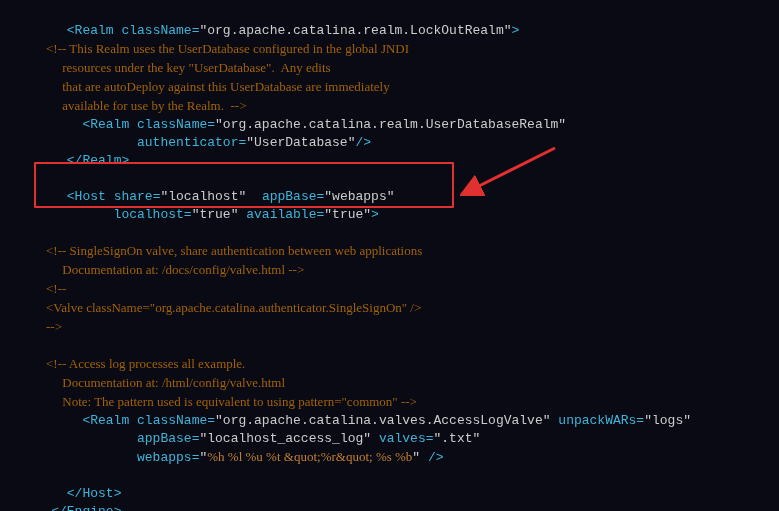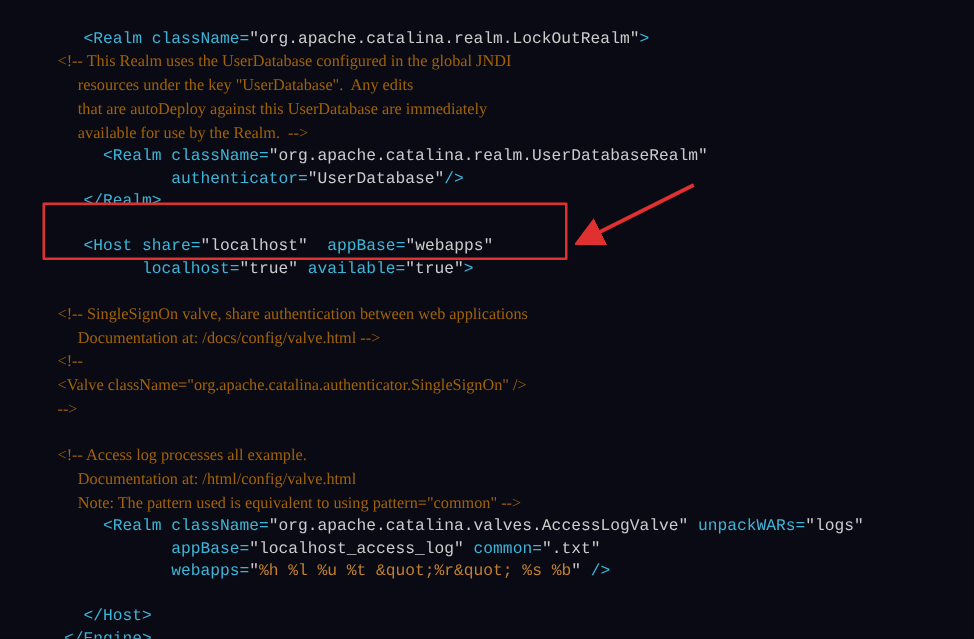--- a/index.html
+++ b/index.html
@@ -12,21 +12,21 @@
     padding: 4px 0;
     overflow: hidden;
     width: 779px;
     height: 511px;
     position: relative;
   }
   .code-area { white-space: pre; padding-left: 20px; }
   .tag { color: #3db5d8; }
   .comment { color: #a16207; font-family: Liberation Serif, serif; }
   .str-attr { color: #cccccc; }
-  .pattern-val { color: #c08030; }
+  .pattern-val { color: #c08030; font-family: Liberation Serif, serif; }
   .highlight-box {
     border: 2.5px solid #e03030;
     position: absolute;
     left: 34px;
     top: 162px;
     width: 420px;
     height: 46px;
     pointer-events: none;
     border-radius: 1px;
   }
@@ -56,21 +56,21 @@
 <span class="comment">        &lt;!-- SingleSignOn valve, share authentication between web applications</span>
 <span class="comment">             Documentation at: /docs/config/valve.html --&gt;</span>
 <span class="comment">        &lt;!--</span>
 <span class="comment">        &lt;Valve className="org.apache.catalina.authenticator.SingleSignOn" /&gt;</span>
 <span class="comment">        --&gt;</span>
 <span></span>
 <span class="comment">        &lt;!-- Access log processes all example.</span>
 <span class="comment">             Documentation at: /html/config/valve.html</span>
 <span class="comment">             Note: The pattern used is equivalent to using pattern="common" --&gt;</span>
 <span><span class="tag">        &lt;</span><span class="tag">Realm</span><span class="tag"> className</span><span class="tag">=</span><span class="str-attr">"org.apache.catalina.valves.AccessLogValve"</span><span class="tag"> unpackWARs</span><span class="tag">=</span><span class="str-attr">"logs"</span></span>
-<span><span class="tag">               appBase</span><span class="tag">=</span><span class="str-attr">"localhost_access_log"</span><span class="tag"> common</span><span class="tag">=</span><span class="str-attr">".txt"</span></span>
+<span><span class="tag">               appBase</span><span class="tag">=</span><span class="str-attr">"localhost_access_log"</span><span class="tag"> valves</span><span class="tag">=</span><span class="str-attr">".txt"</span></span>
 <span><span class="tag">               webapps</span><span class="tag">=</span><span class="str-attr">"</span><span class="pattern-val">%h %l %u %t &amp;quot;%r&amp;quot; %s %b</span><span class="str-attr">"</span><span class="tag"> /&gt;</span></span>
 <span></span>
 <span><span class="tag">      &lt;/</span><span class="tag">Host</span><span class="tag">&gt;</span></span>
 <span><span class="tag">    &lt;/</span><span class="tag">Engine</span><span class="tag">&gt;</span></span>
 <span><span class="tag">  &lt;/</span><span class="tag">Service</span><span class="tag">&gt;</span></span>
 </div>
 
 <div class="highlight-box"></div>
 
 <svg class="arrow" width="110" height="70">

